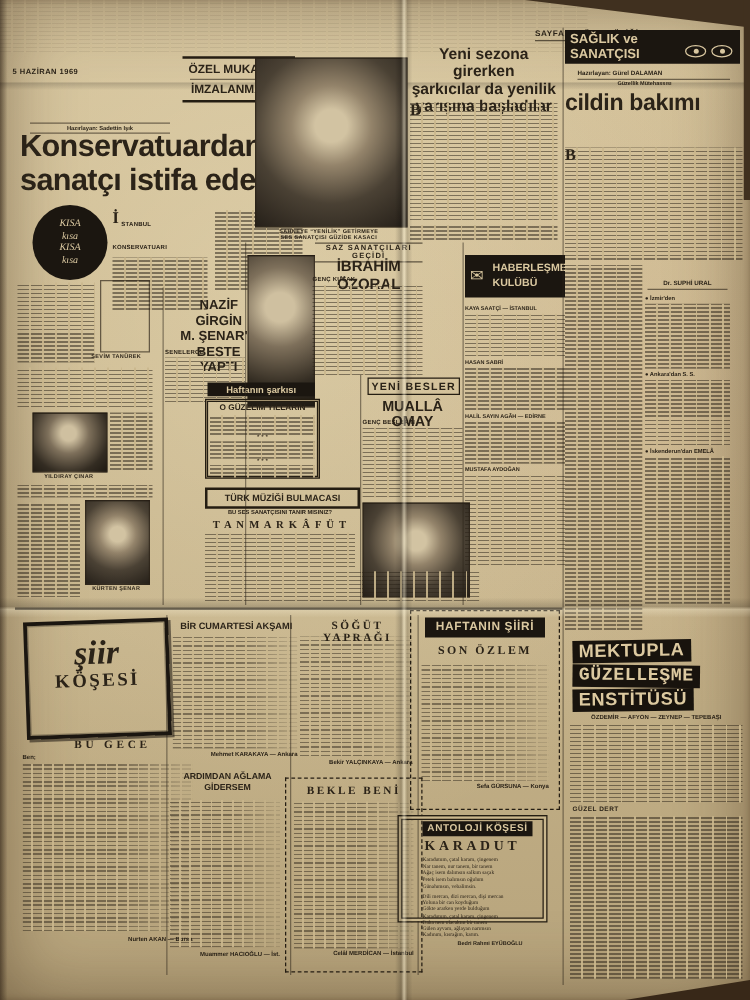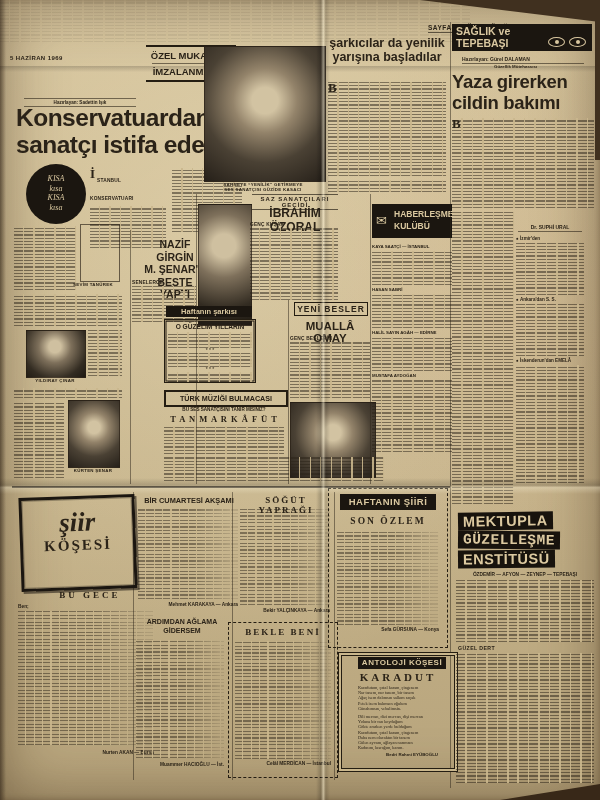--- a/index.html
+++ b/index.html
@@ -84,42 +84,42 @@
   </div>
   <div class="abs ft" style="left:172px;top:168px;width:70px;height:64px;"></div>
 
   <div class="abs photo ph1" style="left:204px;top:46px;width:120px;height:134px;"></div>
   <div class="abs cap" style="left:198px;top:182px;width:130px;">
     <div>SAHNEYE “YENİLİK” GETİRMEYE</div>
     <div>SES SANATÇISI GÜZİDE KASACI</div>
   </div>
 
   <div class="abs b ctr" style="left:328px;top:36px;width:118px;font-size:12.5px;line-height:14px;">
+    <div>Yeni sezona girerken</div>
     <div>şarkıcılar da yenilik</div>
     <div>yarışına başladılar</div>
   </div>
   <div class="abs" style="left:328px;top:82px;width:118px;height:96px;">
     <span class="dcap">B</span>
     <div class="ft" style="height:94px;"></div>
   </div>
   <div class="abs ft" style="left:328px;top:180px;width:118px;height:12px;"></div>
 
   <div class="abs blackbox" style="left:452px;top:24px;width:140px;height:27px;">
     <div style="position:absolute;left:4px;top:2px;font-weight:bold;font-size:10.5px;line-height:11.5px;">
       <div>SAĞLIK ve</div>
-      <div>TEPEBAŞI</div>
+      <div>SANATÇISI</div>
     </div>
     <div style="position:absolute;right:4px;top:8px;">
       <span class="eye"></span><span class="eye"></span>
     </div>
   </div>
   <div class="abs b" style="left:462px;top:56px;width:122px;font-size:5px;border-bottom:1px solid rgba(43,35,24,.6);padding-bottom:1px;">Hazırlayan: Gürel DALAMAN</div>
   <div class="abs" style="left:494px;top:64px;width:80px;font-size:4.4px;font-weight:bold;">Güzellik Mütehassısı</div>
   <div class="abs b" style="left:452px;top:72px;width:144px;font-size:18.5px;line-height:20.5px;letter-spacing:-.3px;">
-    <div>Yaza girerken</div>
     <div>cildin bakımı</div>
   </div>
   <div class="abs" style="left:452px;top:118px;width:142px;height:92px;">
     <span class="dcap">B</span>
     <div class="ft" style="height:90px;"></div>
   </div>
   <div class="abs ft" style="left:452px;top:212px;width:62px;height:292px;"></div>
 
   <div class="abs b ctr" style="left:518px;top:224px;width:64px;font-size:5px;border-bottom:1px solid rgba(43,35,24,.6);padding-bottom:1px;">Dr. SUPHİ URAL</div>
   <div class="abs" style="left:516px;top:236px;width:68px;height:268px;">
@@ -246,21 +246,21 @@
     <div class="sig rt" style="margin-top:2px;">Celâl MERDİCAN — İstanbul</div>
   </div>
 
   <div class="abs" style="left:328px;top:488px;width:120px;height:160px;border:1.5px dashed #241d12;box-sizing:border-box;">
     <div class="blackbox b ctr" style="width:96px;height:16px;margin:5px auto 0;font-size:9.5px;line-height:16px;letter-spacing:.5px;">HAFTANIN ŞİİRİ</div>
     <div class="serif b ctr" style="font-size:9.5px;letter-spacing:2px;margin-top:6px;">SON ÖZLEM</div>
     <div class="ftp" style="height:94px;margin:5px 8px 0;"></div>
     <div class="sig rt" style="margin:2px 8px 0;">Sefa GÜRSUNA — Konya</div>
   </div>
 
-  <div class="abs" style="left:338px;top:652px;width:120px;height:120px;border:1px solid #241d12;box-shadow:inset 0 0 0 2px #cab78d, inset 0 0 0 3px #241d12;box-sizing:border-box;padding:4px 19px;">
+  <div class="abs" style="left:318px;top:652px;width:120px;height:86px;border:1px solid #241d12;box-shadow:inset 0 0 0 2px #cab78d, inset 0 0 0 3px #241d12;box-sizing:border-box;padding:4px 19px;">
     <div class="blackbox b ctr" style="width:88px;height:12px;margin:0 auto;font-size:8px;line-height:12px;letter-spacing:.5px;">ANTOLOJİ KÖŞESİ</div>
     <div class="serif b ctr" style="font-size:11px;letter-spacing:3px;margin-top:2px;">KARADUT</div>
     <div style="font-family:'Liberation Serif',serif;font-size:4.3px;line-height:5.2px;margin-top:2px;">
       <div>Karadutum, çatal karam, çingenem</div>
       <div>Nar tanem, nur tanem, bir tanem</div>
       <div>Ağaç isem dalımsın salkım saçak</div>
       <div>Petek isem balımsın oğulum</div>
       <div>Günahımsın, vebalimsin.</div>
       <div style="margin-top:3px;">Dili mercan, dizi mercan, dişi mercan</div>
       <div>Yoluna bir can koyduğum</div>

